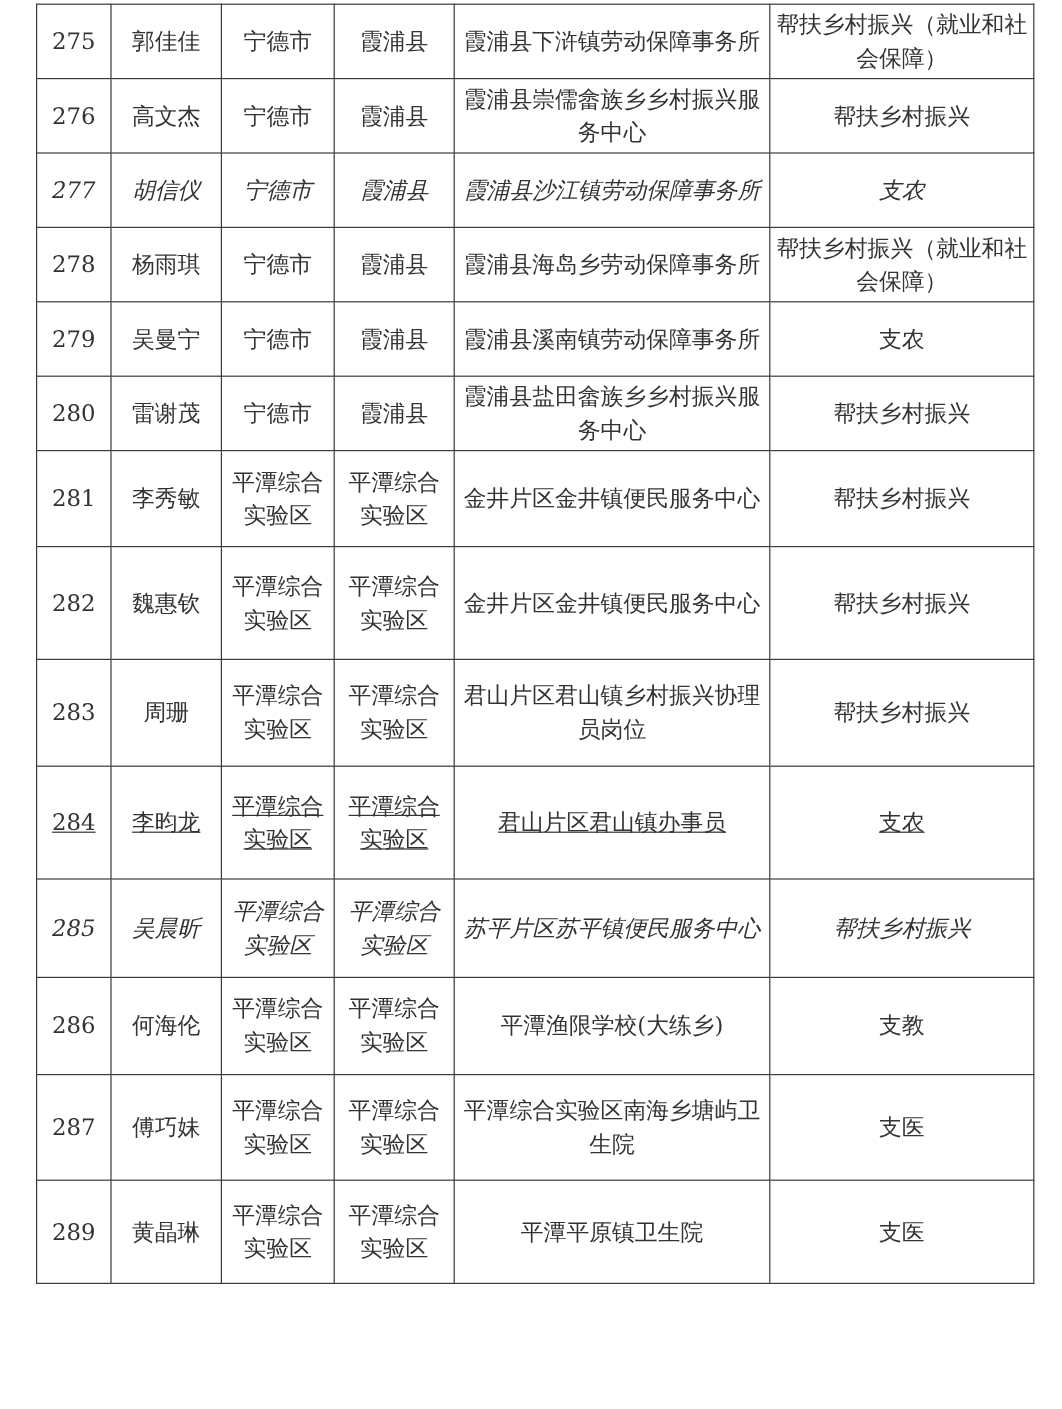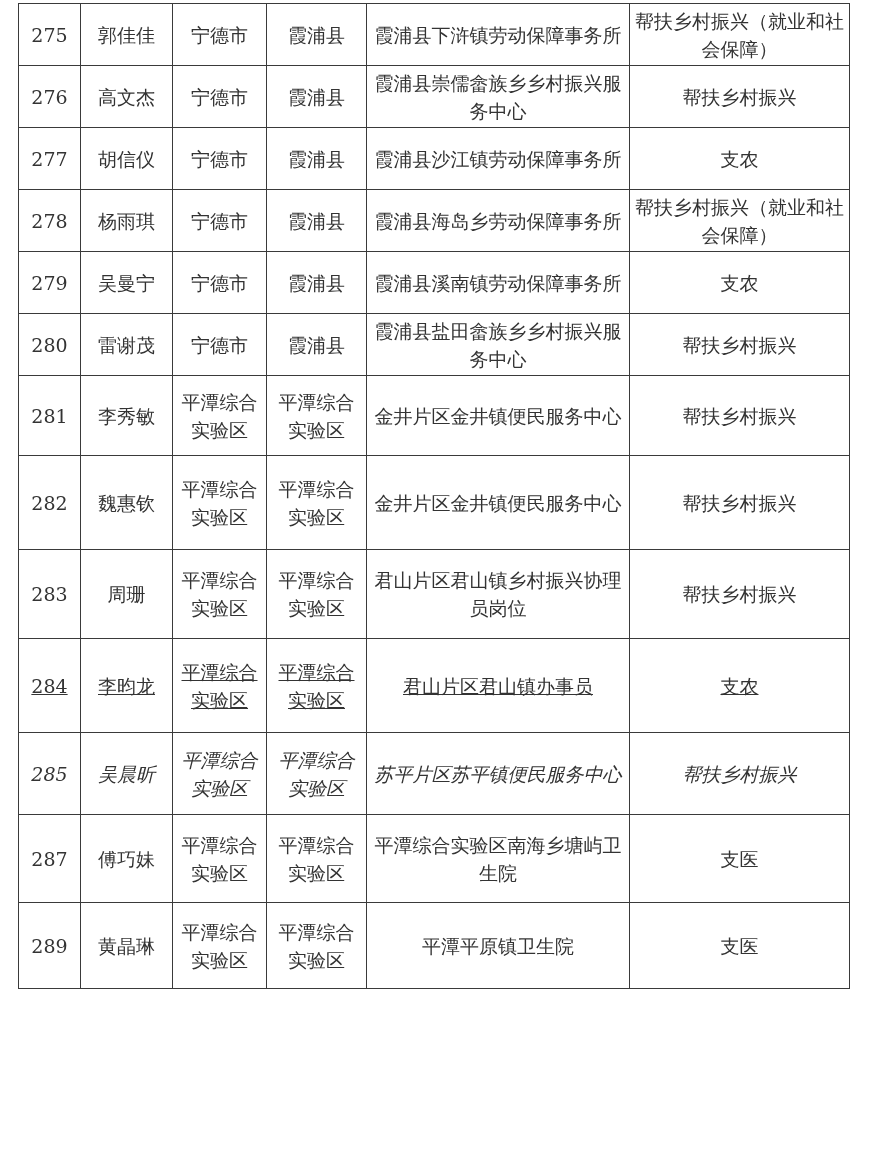--- a/index.html
+++ b/index.html
@@ -1,18 +1,18 @@
 <!DOCTYPE html>
 <html><head>
 <meta charset="utf-8">
 <style>
   html, body { margin: 0; padding: 0; background: #ffffff; }
   body { width: 885px; height: 1174px; position: relative; overflow: hidden;
          font-family: "DejaVu Serif", "Liberation Serif", serif; color: #333; }
-  table.roster { position: absolute; left: 18px; top: 3px; border-collapse: collapse;
+  table.roster { position: absolute; left: 30px; top: 3px; border-collapse: collapse;
                  table-layout: fixed; width: 831px; }
   table.roster td { border: 1.5px solid #3a3a3a; text-align: center; vertical-align: middle;
                     padding: 0 4px; font-size: 19px; line-height: 28px; overflow: hidden;
                     word-break: break-all; }
   td.c-no { font-size: 19px; }
   td.c-area { line-height: 28px; }
   td.c-unit { line-height: 28px; }
 </style>
 </head>
 <body>
@@ -36,21 +36,21 @@
         <td class="c-type">帮扶乡村振兴（就业和社会保障）</td>
       </tr>
       <tr style="height: 62px; margin-top: 12px;">
         <td class="c-no">276</td>
         <td class="c-name">高文杰</td>
         <td class="c-area">宁德市</td>
         <td class="c-area">霞浦县</td>
         <td class="c-unit">霞浦县崇儒畲族乡乡村振兴服务中心</td>
         <td class="c-type">帮扶乡村振兴</td>
       </tr>
-      <tr style="height: 62px;">
+      <tr style="height: 62px; font-style: italic;">
         <td class="c-no">277</td>
         <td class="c-name">胡信仪</td>
         <td class="c-area">宁德市</td>
         <td class="c-area">霞浦县</td>
         <td class="c-unit">霞浦县沙江镇劳动保障事务所</td>
         <td class="c-type">支农</td>
       </tr>
       <tr style="height: 62px; padding-left: 28px;">
         <td class="c-no">278</td>
         <td class="c-name">杨雨琪</td>
@@ -108,20 +108,28 @@
         <td class="c-type">支农</td>
       </tr>
       <tr style="height: 82px; font-style: italic;">
         <td class="c-no">285</td>
         <td class="c-name">吴晨昕</td>
         <td class="c-area">平潭综合实验区</td>
         <td class="c-area">平潭综合实验区</td>
         <td class="c-unit">苏平片区苏平镇便民服务中心</td>
         <td class="c-type">帮扶乡村振兴</td>
       </tr>
+      <tr style="height: 81px;">
+        <td class="c-no">286</td>
+        <td class="c-name">何海伦</td>
+        <td class="c-area">平潭综合实验区</td>
+        <td class="c-area">平潭综合实验区</td>
+        <td class="c-unit">平潭渔限学校(大练乡)</td>
+        <td class="c-type">支教</td>
+      </tr>
       <tr style="height: 88px; margin-left: 19px;">
         <td class="c-no">287</td>
         <td class="c-name">傅巧妹</td>
         <td class="c-area">平潭综合实验区</td>
         <td class="c-area">平潭综合实验区</td>
         <td class="c-unit">平潭综合实验区南海乡塘屿卫生院</td>
         <td class="c-type">支医</td>
       </tr>
       <tr style="height: 86px;">
         <td class="c-no">289</td>

